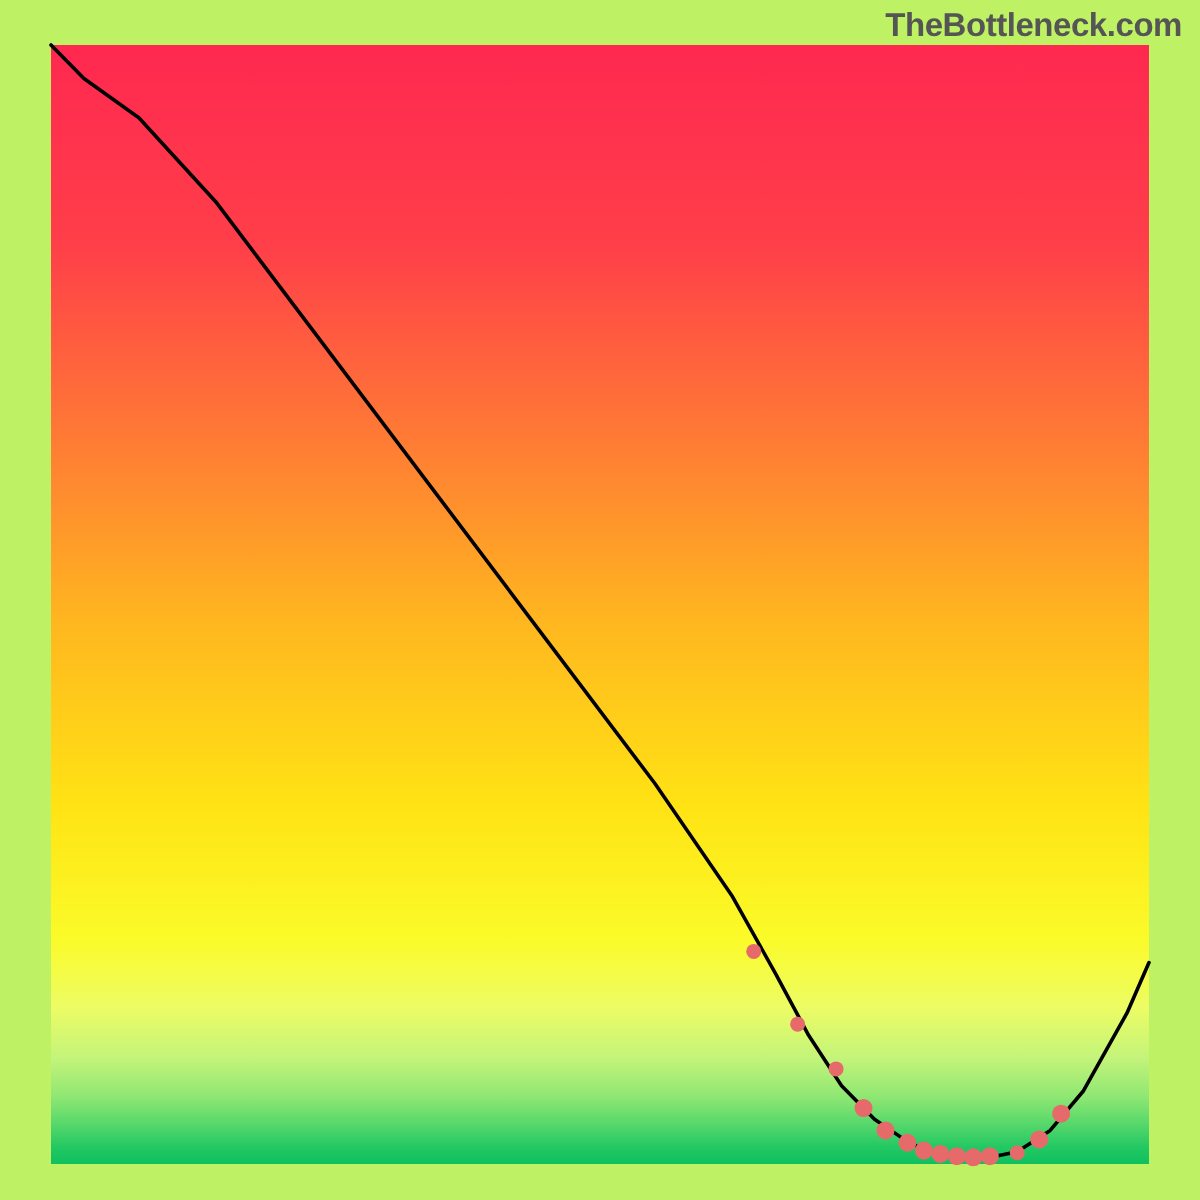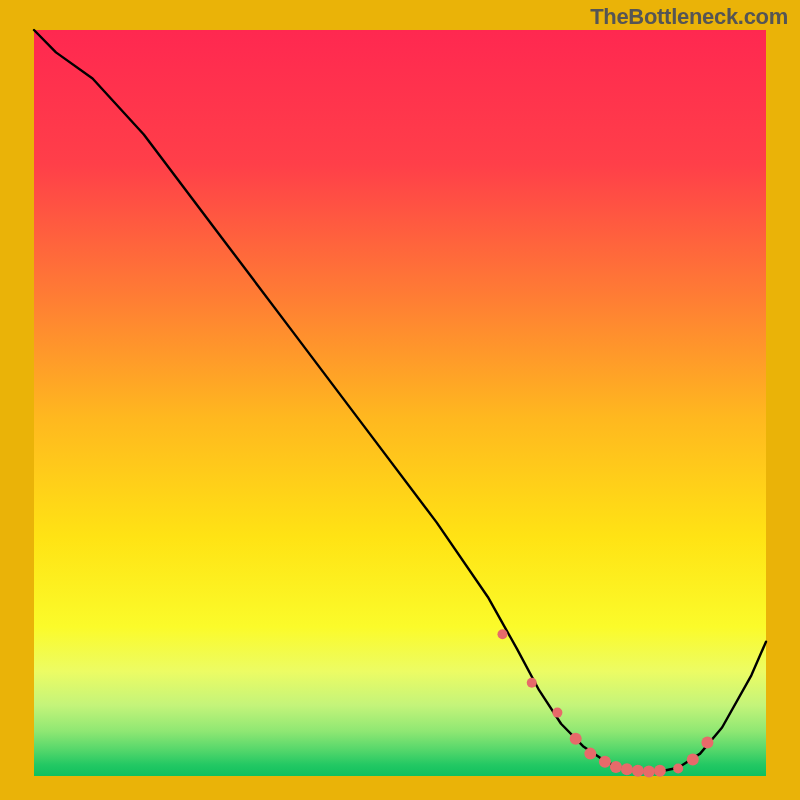--- a/index.html
+++ b/index.html
@@ -8,21 +8,21 @@
     width: 800px;
     height: 800px;
     background: #000;
     overflow: hidden;
     font-family: Arial, Helvetica, sans-serif;
   }
   .stage {
     position: relative;
     width: 800px;
     height: 800px;
-    background: #eab308;
+    background: #bef264;
   }
   .attribution {
     position: absolute;
     top: 4px;
     right: 12px;
     color: #555;
     font-size: 22px;
     font-weight: bold;
     letter-spacing: -0.3px;
     user-select: none;

